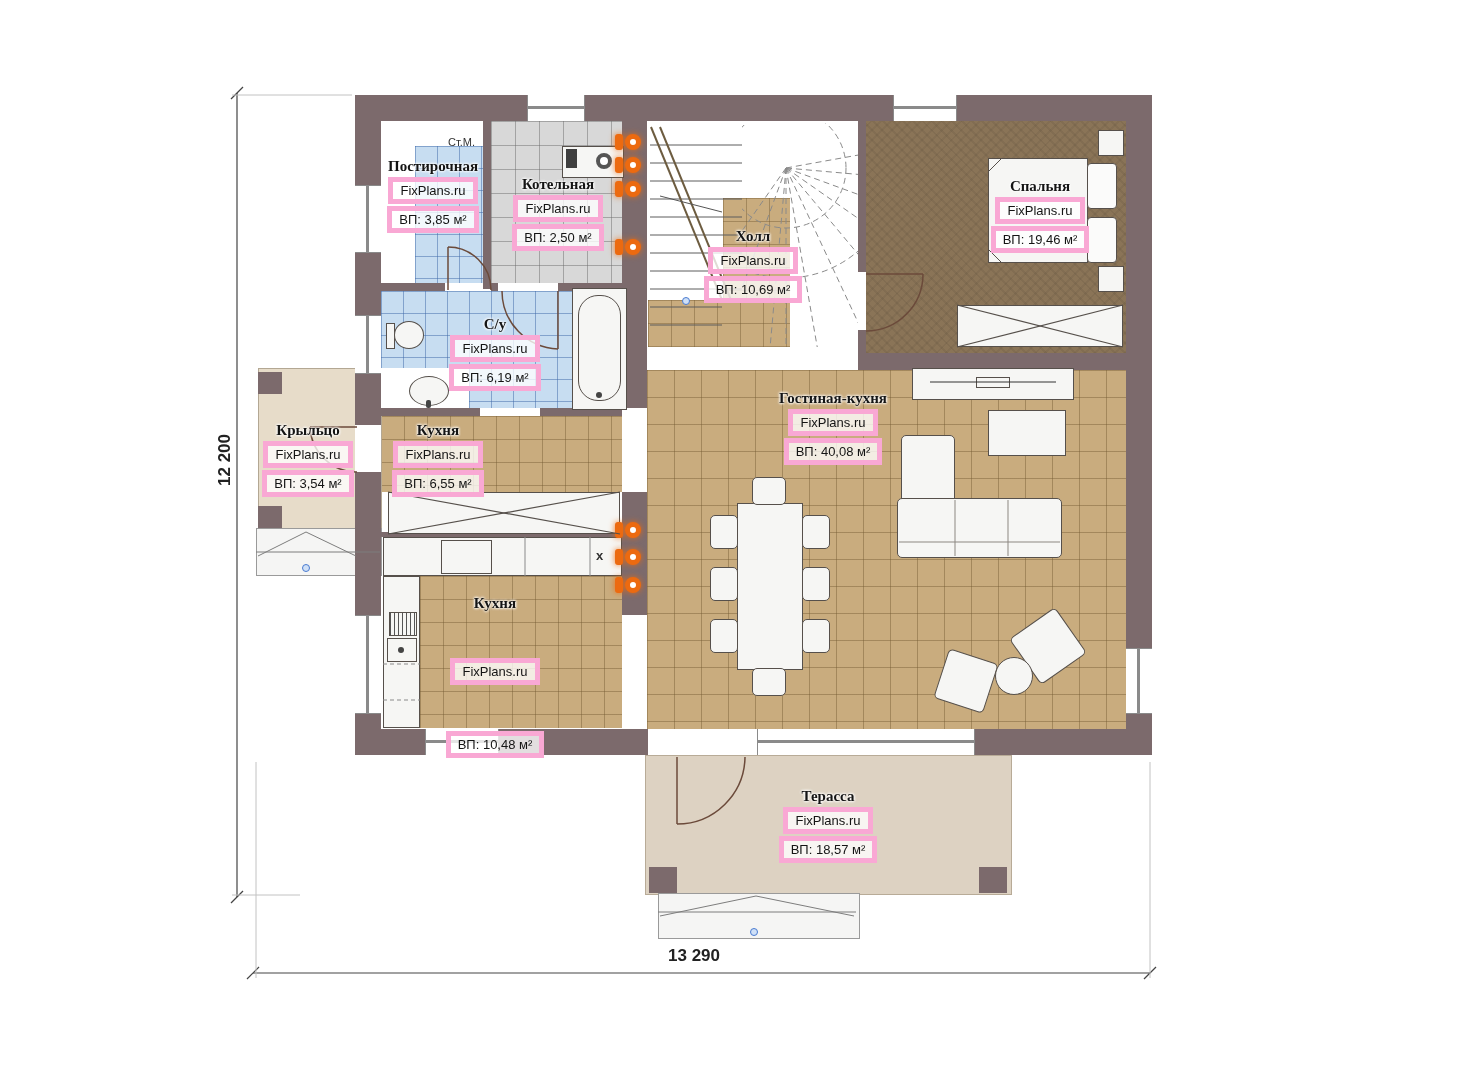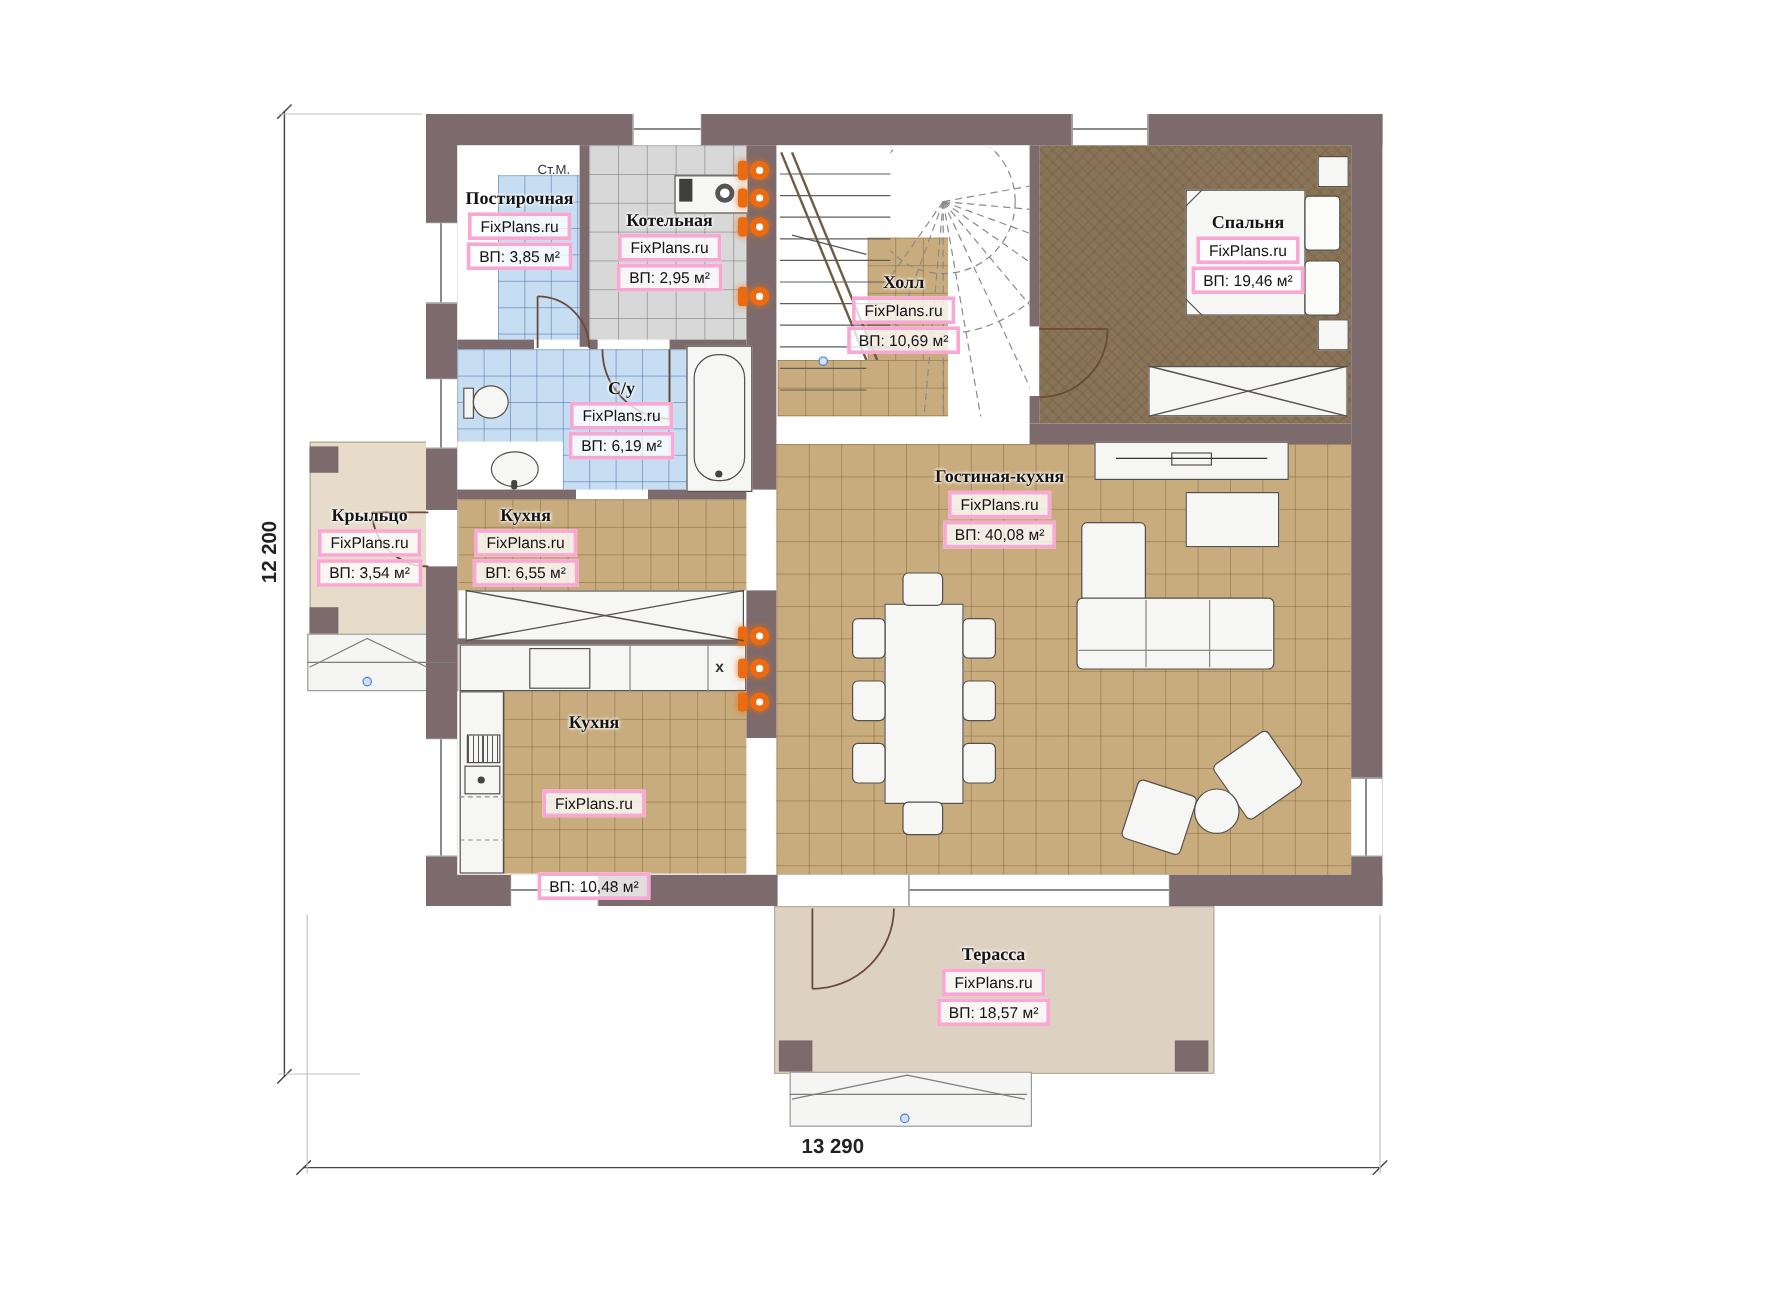--- a/index.html
+++ b/index.html
@@ -49,21 +49,21 @@
   .ring{border:4px solid #555;border-radius:50%;background:#fff;box-sizing:border-box;z-index:21;}
   .dot{background:#444;border-radius:50%;z-index:22;}
   
   .rad{display:flex;align-items:center;gap:2px;z-index:25;filter:drop-shadow(0 0 3px rgba(236,106,16,.9));}
   .rad-bar{width:8px;height:16px;background:#ec6a10;border-radius:3px;}
   .rad-ring{width:16px;height:16px;border:5px solid #ec6a10;border-radius:50%;background:#fff;box-sizing:border-box;}
   
   .room-label{position:absolute;display:flex;flex-direction:column;align-items:center;z-index:40;color:#141414;}
   .room-name{font-size:15px;font-weight:bold;white-space:nowrap;
              text-shadow:0 0 3px #fff,0 0 3px #fff,0 0 3px #fff;font-family:Liberation Serif, serif;}
-  .room-box{background:rgba(255,255,255,.78);border:3px solid #f9a8d4;padding:1px 7px;
+  .room-box{background:rgba(255,255,255,.78);border:5px solid #f9a8d4;padding:1px 7px;
             font-size:13px;margin-top:2px;white-space:nowrap;}
   .small-note{position:absolute;font-size:11px;color:#333;z-index:40;}
   .dim-label{position:absolute;font-size:17px;font-weight:bold;color:#222;z-index:40;white-space:nowrap;}
   .dim-v{transform:rotate(-90deg);transform-origin:center;}
   .bluedot{position:absolute;width:8px;height:8px;border:1.5px solid #4a7bd0;border-radius:50%;
            background:#cfe0f7;box-sizing:border-box;z-index:30;}
   svg.overlay{position:absolute;left:0;top:0;z-index:28;pointer-events:none;}
   .pillow{background:#fbfbfa;border:1px solid #56504b;border-radius:4px;z-index:21;}
 </style>
 </head>
@@ -311,33 +311,33 @@
   </svg>
 
   <div class="room-label" style="left:373px;top:158px;width:120px;">
     <div class="room-name">Постирочная</div>
     <div class="room-box">FixPlans.ru</div>
     <div class="room-box">ВП: 3,85 м²</div>
   </div>
   <div class="room-label" style="left:498px;top:176px;width:120px;">
     <div class="room-name">Котельная</div>
     <div class="room-box">FixPlans.ru</div>
-    <div class="room-box">ВП: 2,95 м²</div>
+    <div class="room-box">ВП: 2,50 м²</div>
   </div>
   <div class="room-label" style="left:693px;top:228px;width:120px;">
     <div class="room-name">Холл</div>
     <div class="room-box">FixPlans.ru</div>
     <div class="room-box">ВП: 10,69 м²</div>
   </div>
   <div class="room-label" style="left:980px;top:178px;width:120px;">
     <div class="room-name">Спальня</div>
     <div class="room-box">FixPlans.ru</div>
     <div class="room-box">ВП: 19,46 м²</div>
   </div>
-  <div class="room-label" style="left:458px;top:316px;width:120px;">
+  <div class="room-label" style="left:435px;top:316px;width:120px;">
     <div class="room-name">С/у</div>
     <div class="room-box">FixPlans.ru</div>
     <div class="room-box">ВП: 6,19 м²</div>
   </div>
   <div class="room-label" style="left:248px;top:422px;width:120px;">
     <div class="room-name">Крыльцо</div>
     <div class="room-box">FixPlans.ru</div>
     <div class="room-box">ВП: 3,54 м²</div>
   </div>
   <div class="room-label" style="left:378px;top:422px;width:120px;">

